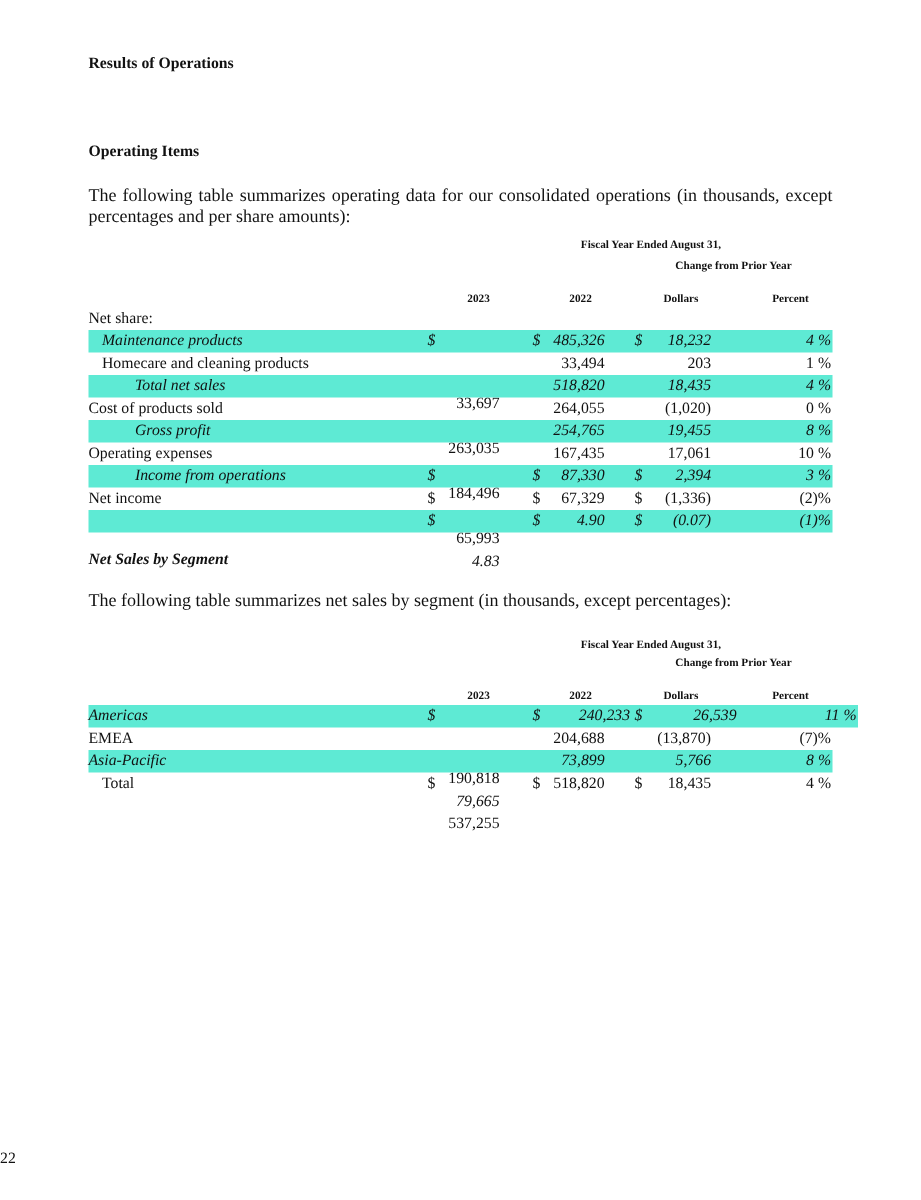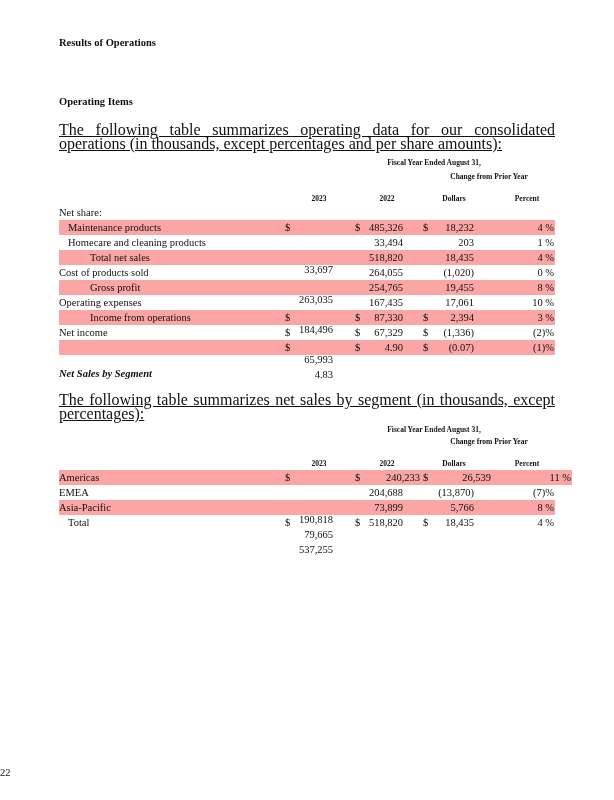--- a/index.html
+++ b/index.html
@@ -1,25 +1,25 @@
 <!DOCTYPE html>
 <html><head>
 <meta charset="utf-8">
 <style>
   html, body { margin:0; padding:0; background:#fff; }
   body { width:614px; height:800px; position:relative; font-family:"Liberation Serif", serif; color:#111; overflow:hidden; }
   .page { position:absolute; left:0; top:0; width:614px; height:770px; }
   .abs { position:absolute; }
   .h-bold { font-weight:bold; font-size:10.5px; }
   .h-ital { font-weight:bold; font-style:italic; font-size:10.5px; }
-  .para { font-size:16px; line-height:14px; text-align:justify;text-decoration:underline; }
+  .para { font-size:12px; line-height:14px; text-align:justify; }
   .tbl { position:absolute; left:59px; width:496px; font-size:10.5px; }
   .hdr { position:absolute; font-weight:bold; font-size:7.5px; text-align:center; line-height:9px; }
   .row { position:absolute; left:0; width:496px; height:15px; line-height:15px; }
-  .row.shade { background:#fca5a5; }
+  .row.shade { background:#5eead4;font-style:italic; }
   .cell { position:absolute; top:0; white-space:nowrap; }
   .lbl { left:5px; }
   .lbl.i1 { left:9px; }
   .lbl.i2 { left:31px; }
   .lbl.i0 { left:0px; }
   .dol1 { left:226px; }
   .v1 { right:222px; text-align:right;margin-top:27px; }
   .dol2 { left:296px; }
   .v2 { right:152px; text-align:right; }
   .dol3 { left:364px; }

